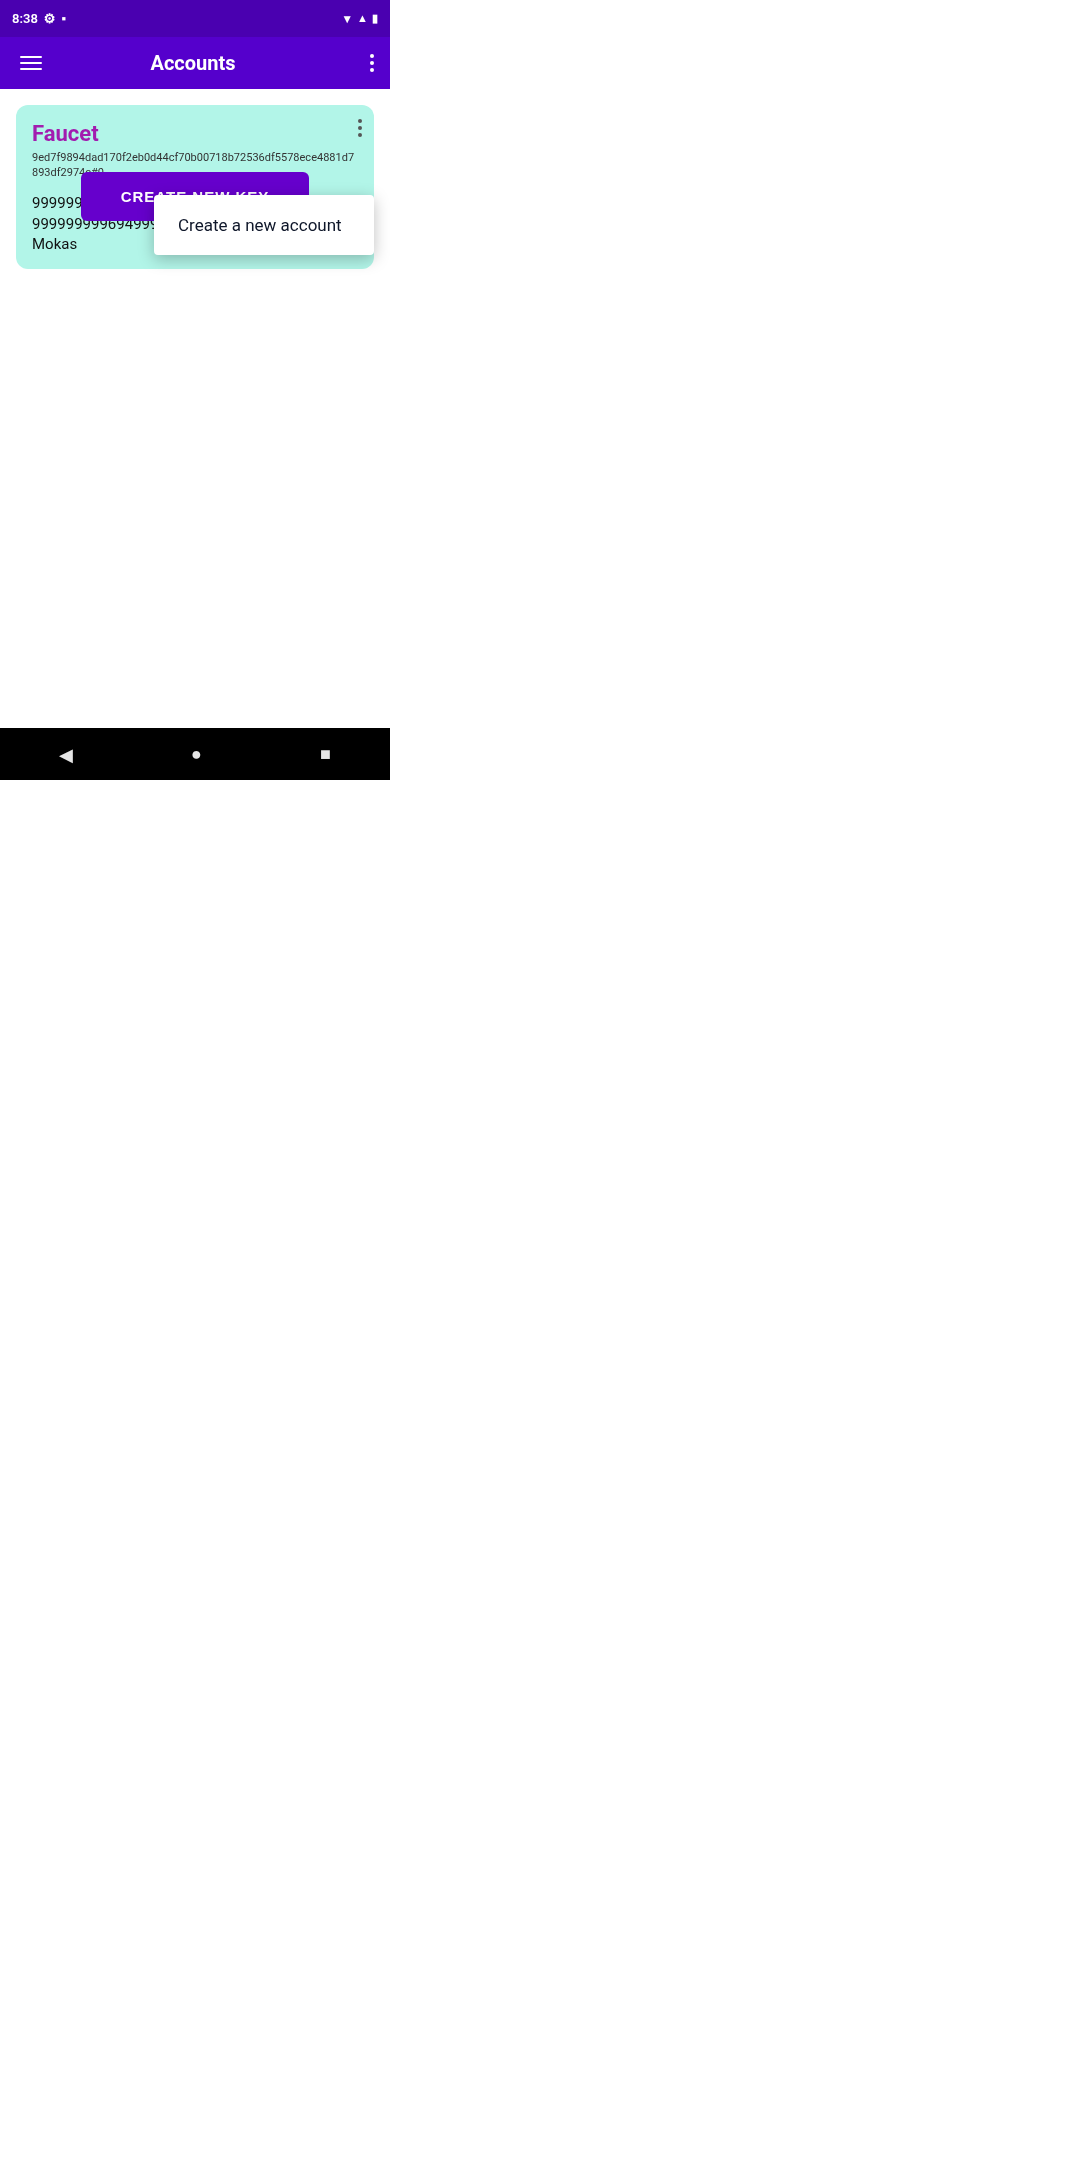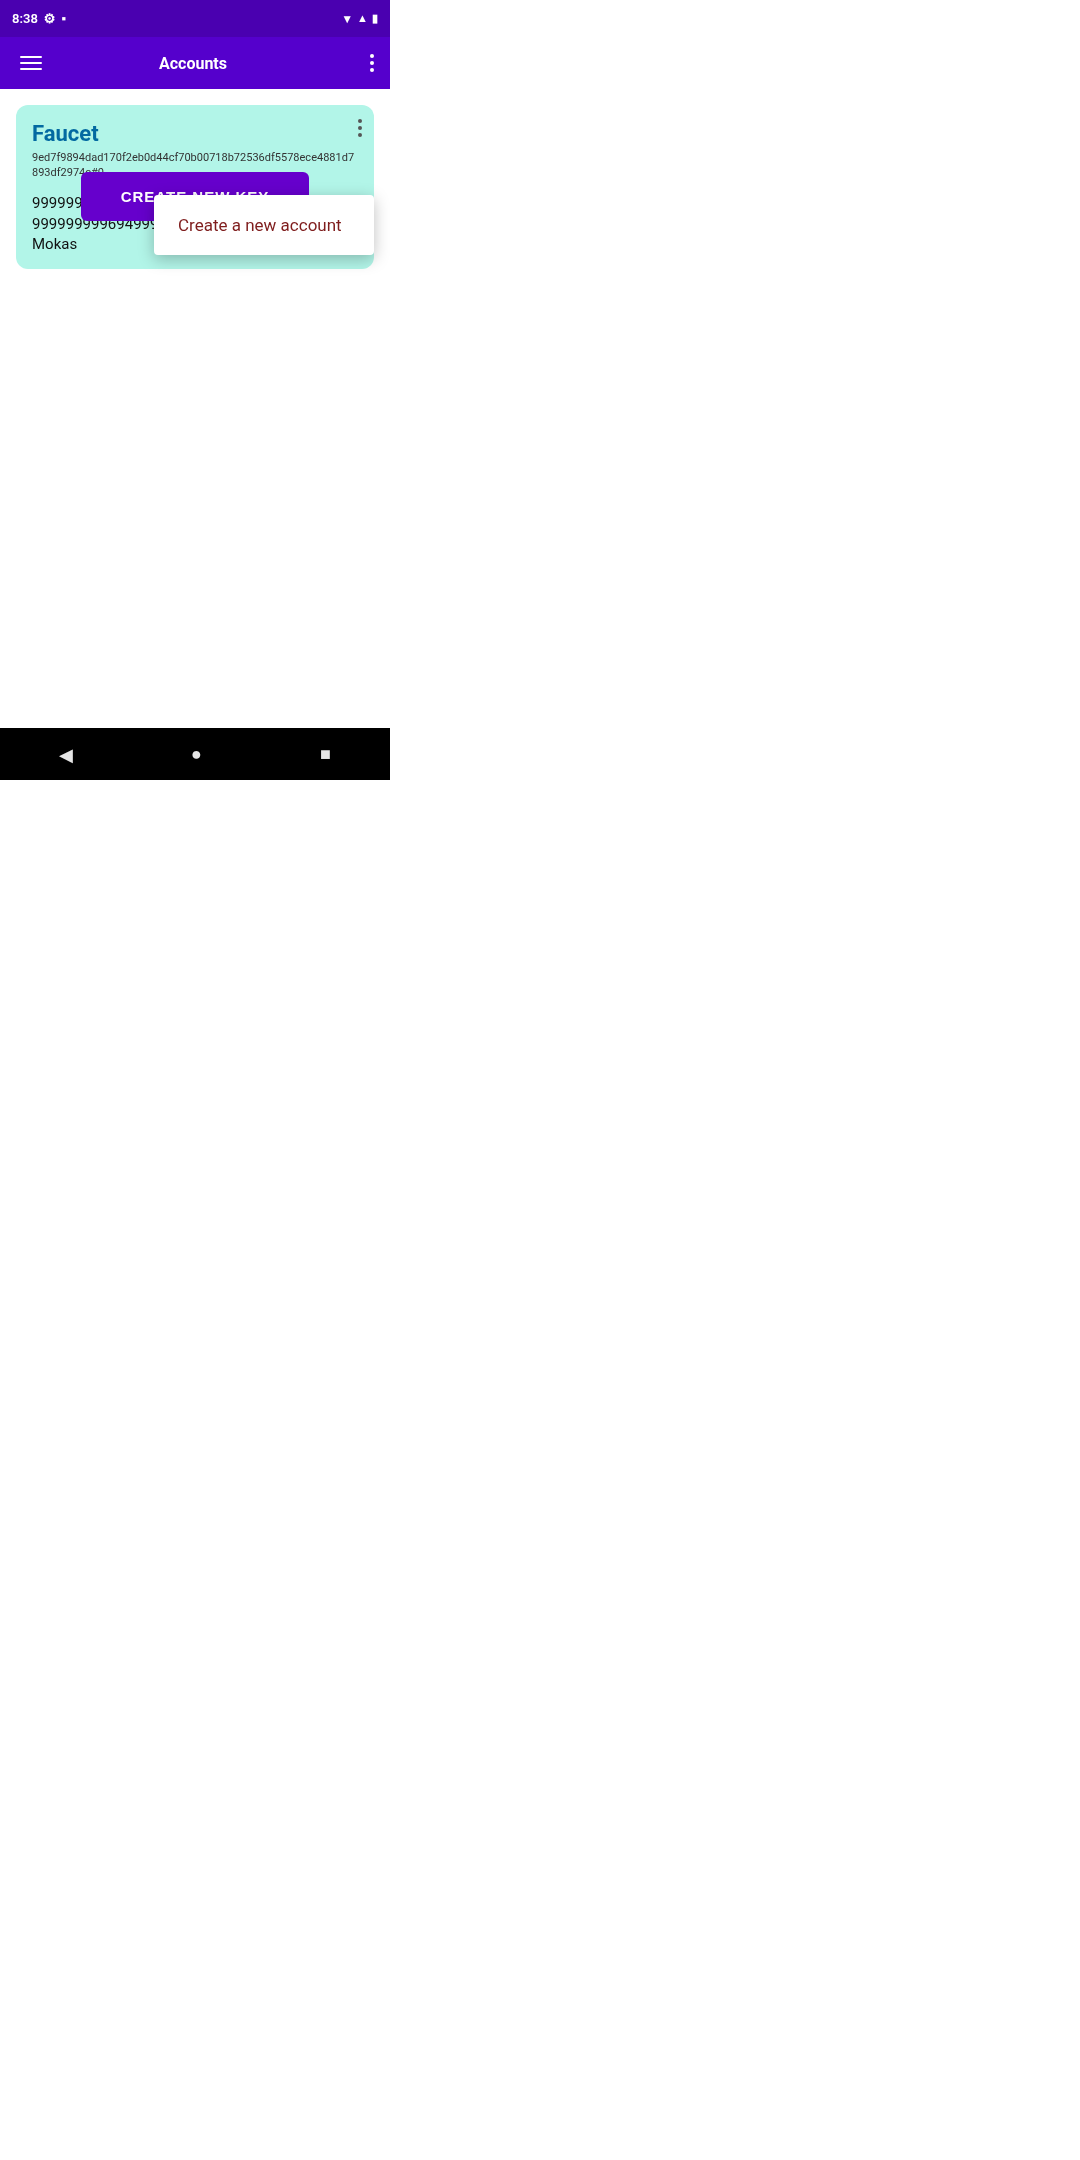--- a/index.html
+++ b/index.html
@@ -63,21 +63,21 @@
 
     .hamburger-icon span {
       display: block;
       width: 22px;
       height: 2px;
       background: white;
       border-radius: 1px;
     }
 
     .app-bar-title {
-      font-size: 16px;
+      font-size: 20px;
       font-weight: 700;
       flex: 1;
       text-align: center;
       margin-right: 30px;
     }
 
     .overflow-icon {
       font-size: 20px;
       color: white;
       cursor: pointer;
@@ -108,21 +108,21 @@
       background: #b2f5e8;
       border-radius: 12px;
       padding: 16px;
       position: relative;
       margin-bottom: 16px;
     }
 
     .account-name {
       font-size: 22px;
       font-weight: 700;
-      color: #0369a1;
+      color: #a21caf;
       margin-bottom: 4px;
     }
 
     .account-hash {
       font-size: 11px;
       color: #333;
       word-break: break-all;
       margin-bottom: 12px;
       line-height: 1.4;
     }
@@ -167,21 +167,21 @@
       background: #ffffff;
       border-radius: 4px;
       box-shadow: 0 4px 16px rgba(0,0,0,0.25);
       z-index: 100;
       overflow: hidden;
     }
 
     .dropdown-item {
       padding: 20px 24px;
       font-size: 17px;
-      color: #7f1d1d;
+      color: #0f172a;
       cursor: pointer;
       border-bottom: 1px solid #f0f0f0;
     }
 
     .dropdown-item:last-child {
       border-bottom: none;
     }
 
     
     .bottom-area {

